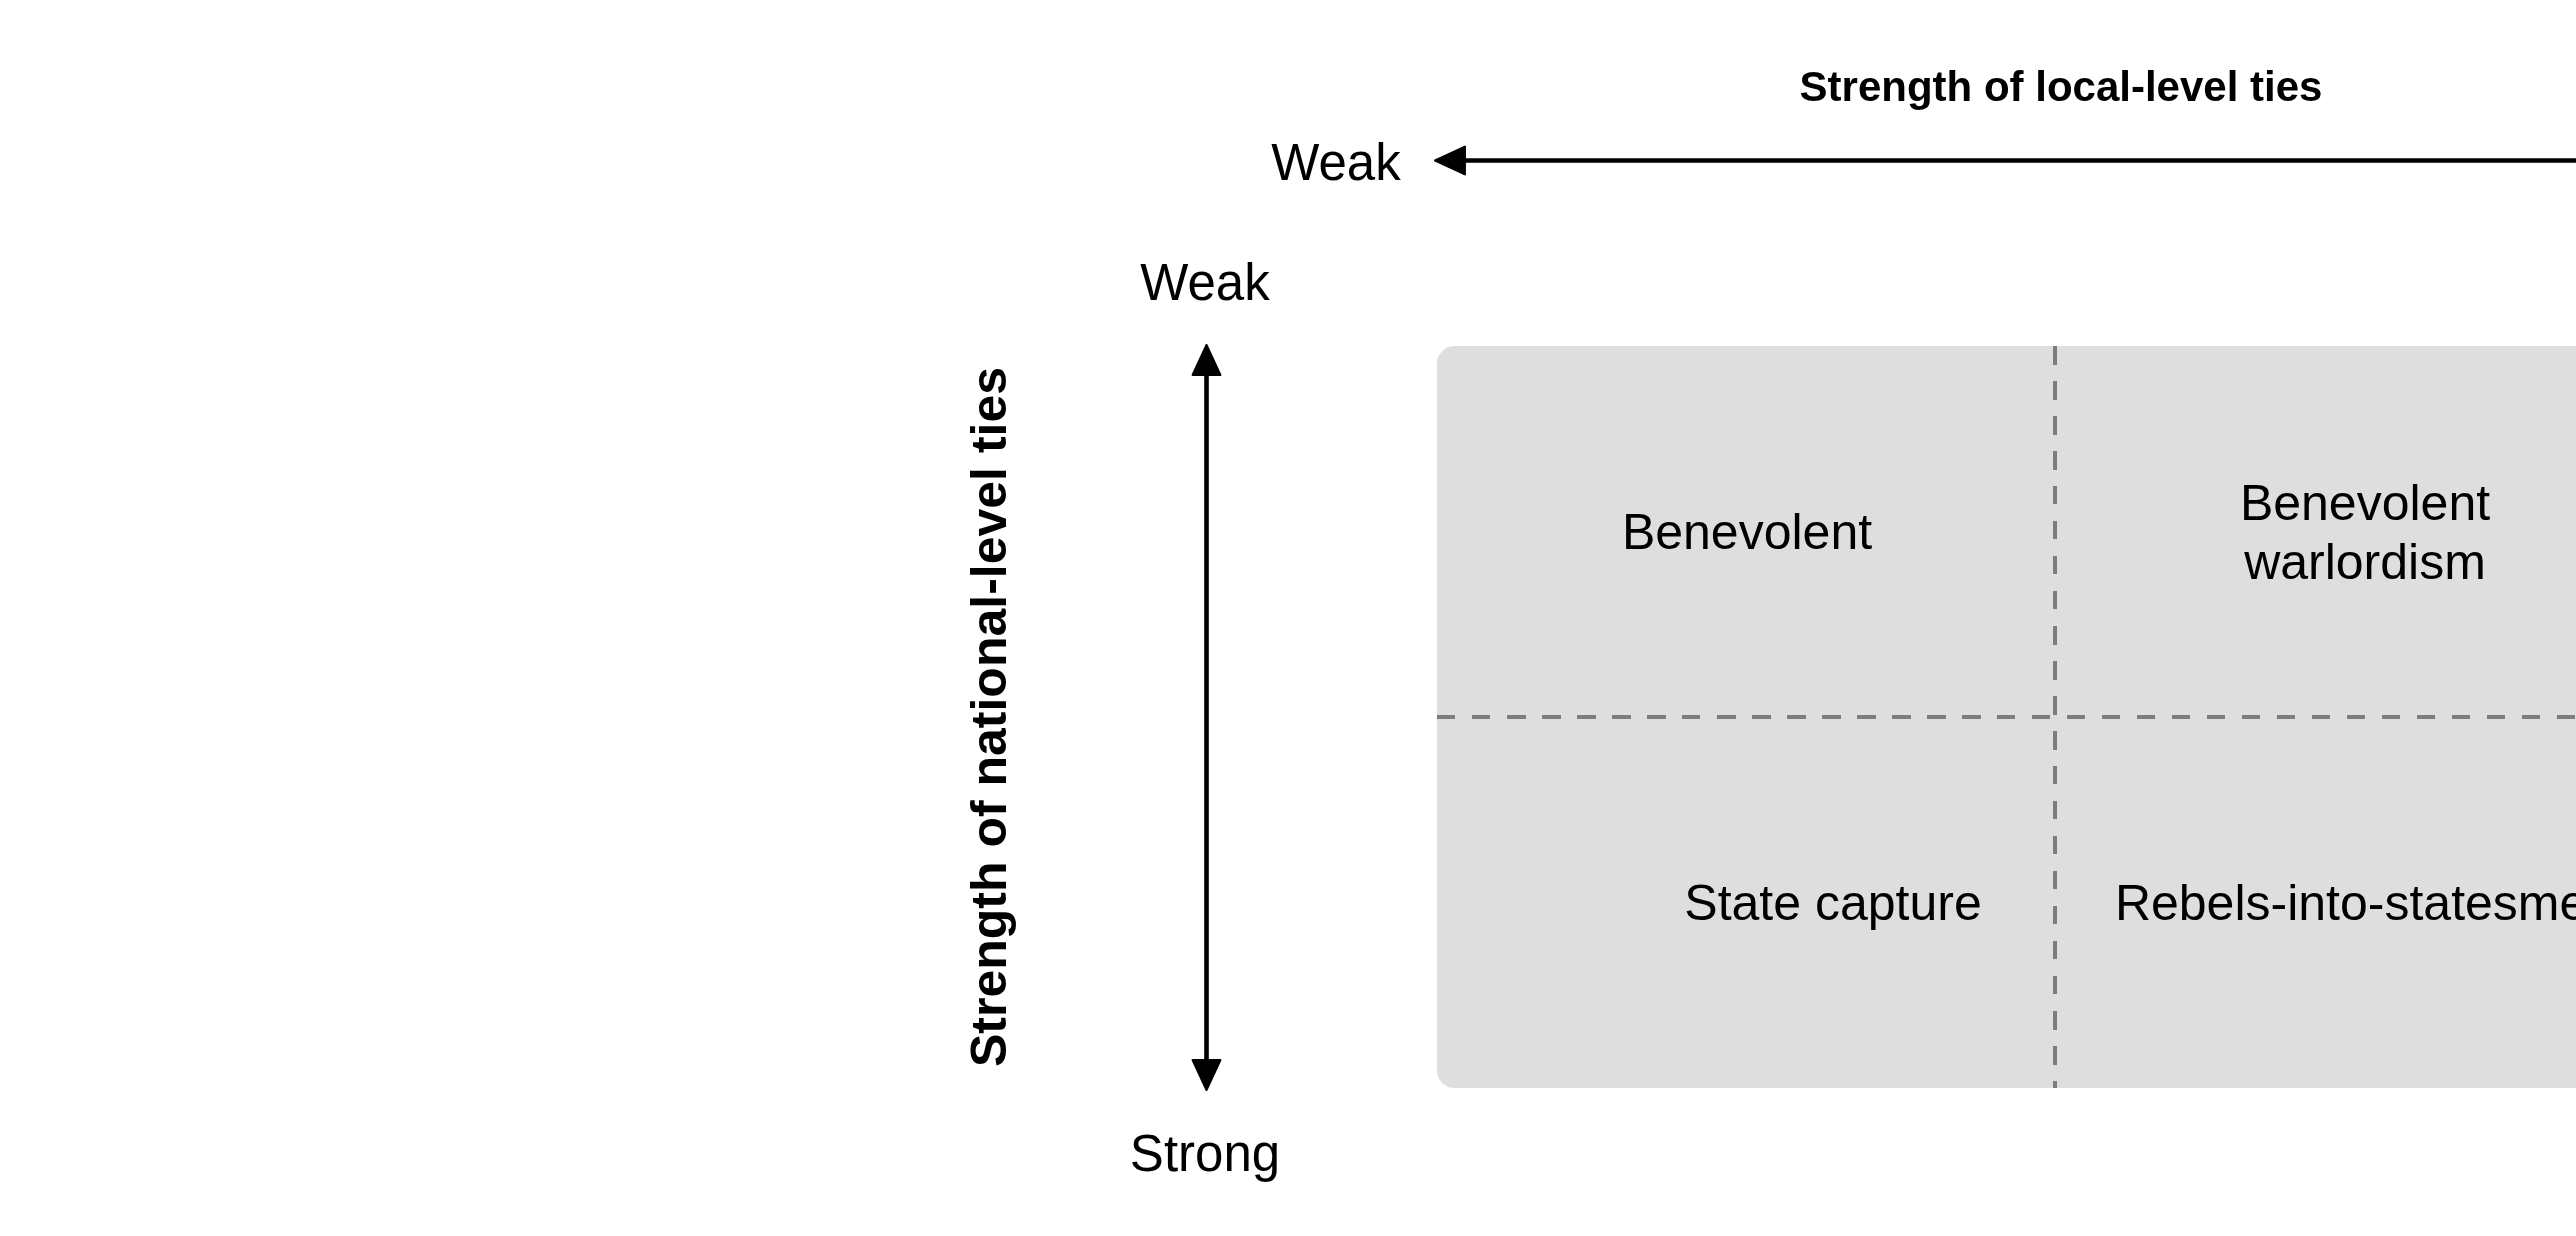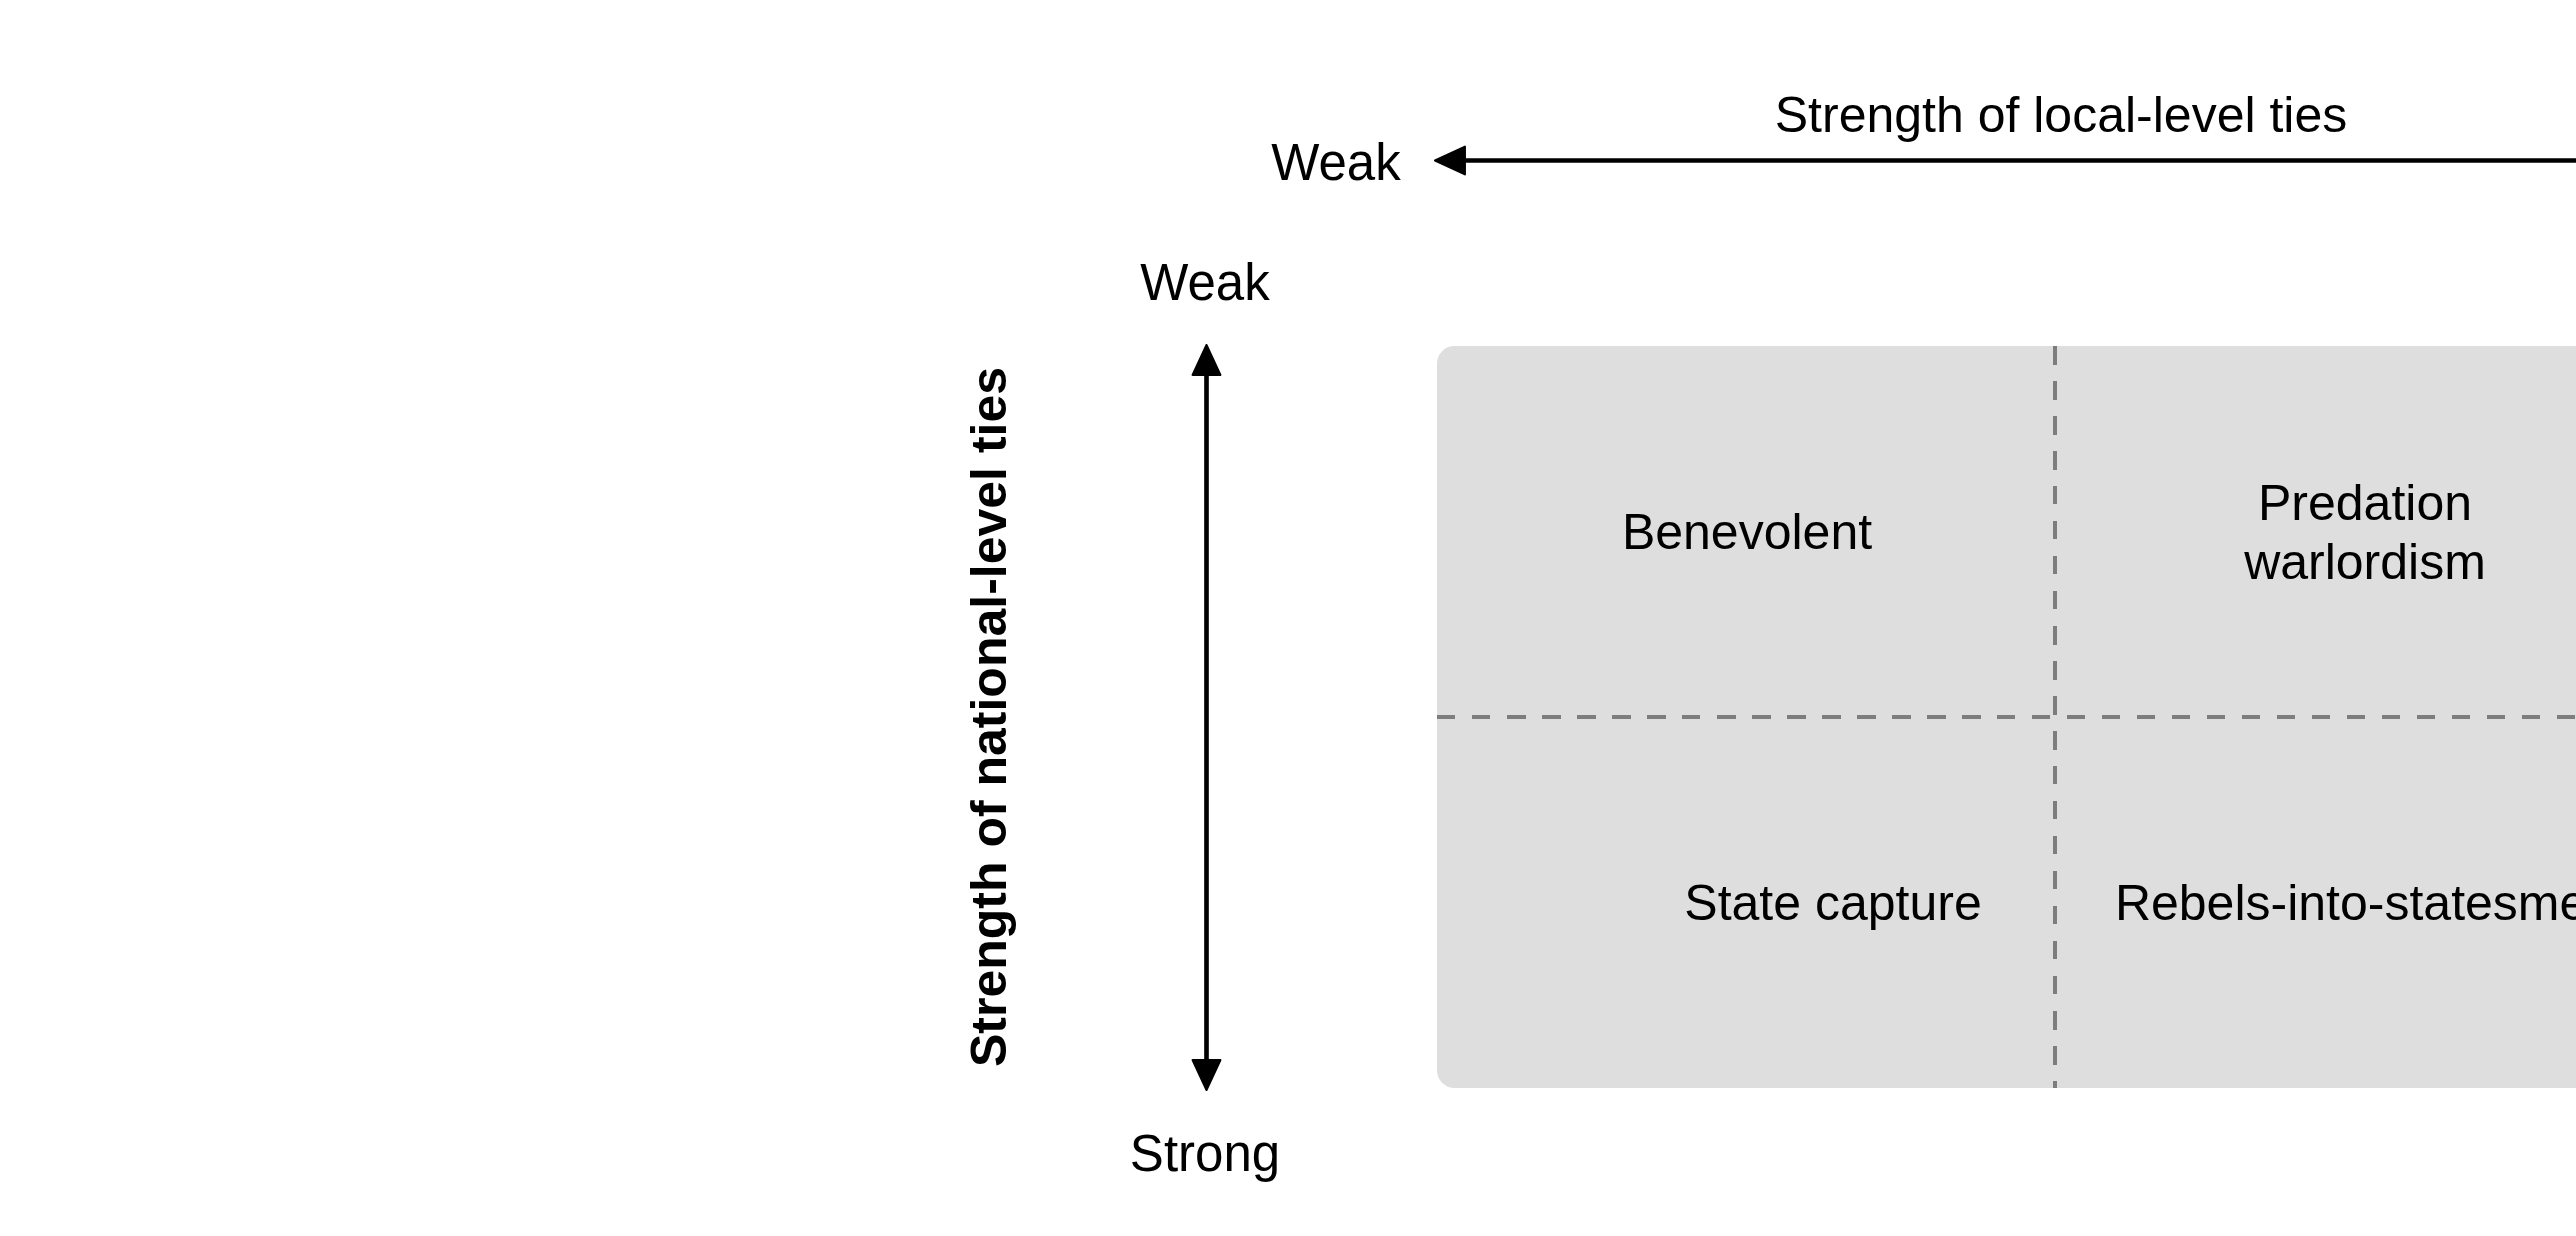--- a/index.html
+++ b/index.html
@@ -16,24 +16,23 @@
     color: #000000;
     overflow: hidden;
   }
   .center-anchor {
     position: absolute;
     transform: translate(-50%, -50%);
     white-space: nowrap;
     text-align: center;
   }
   .axis-title {
-    font-size: 50px;
-    font-weight: normal;
+    font-size: 42px;
+    font-weight: bold;
     line-height: 1;
-    margin-top: 28px;
   }
   .axis-end-label {
     font-size: 51px;
     font-weight: normal;
     line-height: 1;
   }
   .y-axis-title {
     position: absolute;
     transform: translate(-50%, -50%) rotate(-90deg);
     white-space: nowrap;
@@ -111,18 +110,18 @@
 
   <div class="center-anchor axis-end-label" style="left:1205px; top:282px;">Weak</div>
   <div class="center-anchor axis-end-label" style="left:1205px; top:1153px;text-align:center;">Strong</div>
 
   <div class="matrix-box">
     <div class="dash-v"></div>
     <div class="dash-h"></div>
   </div>
 
   <div class="q-label" style="left:1747px; top:532px;">Benevolent</div>
-  <div class="q-label wrap" style="left:2365px; top:532px;">Predation warlordism</div>
+  <div class="q-label wrap" style="left:2365px; top:532px;">Benevolent warlordism</div>
   <div class="q-label" style="left:1833px; top:903px;">State capture</div>
   <div class="q-label" style="left:2365px; top:903px;">Rebels-into-statesmen</div>
 
 </div>
 
 
 </body></html>

